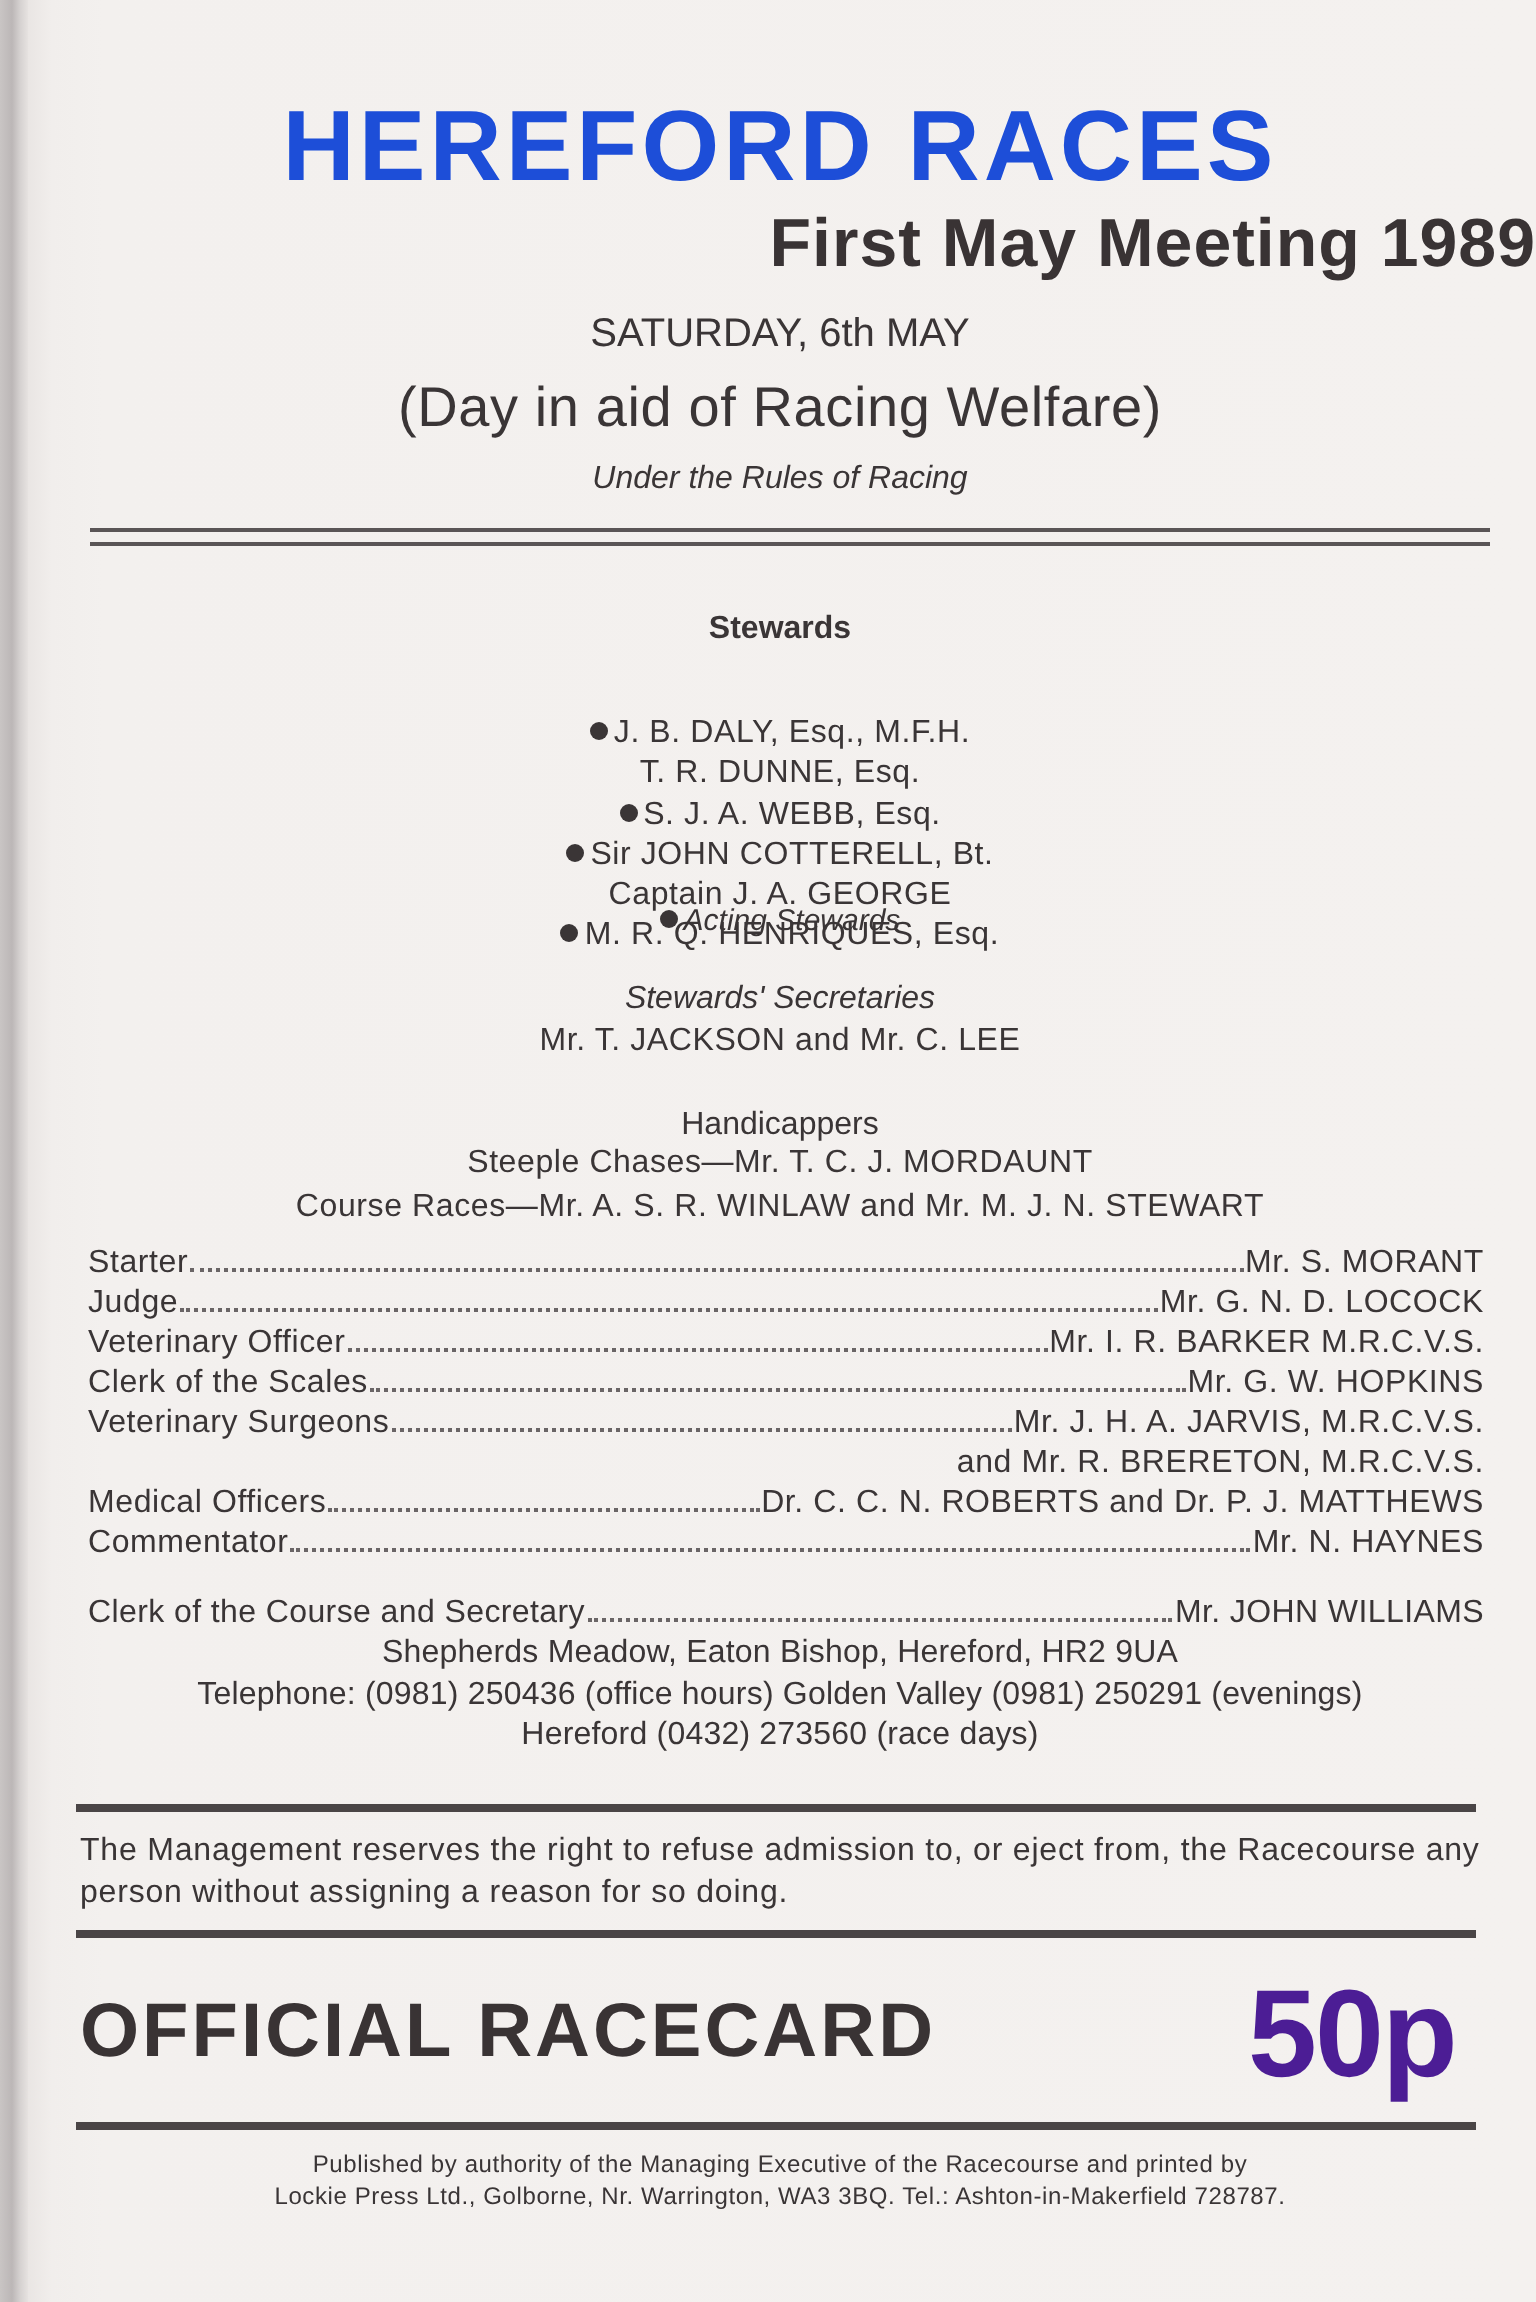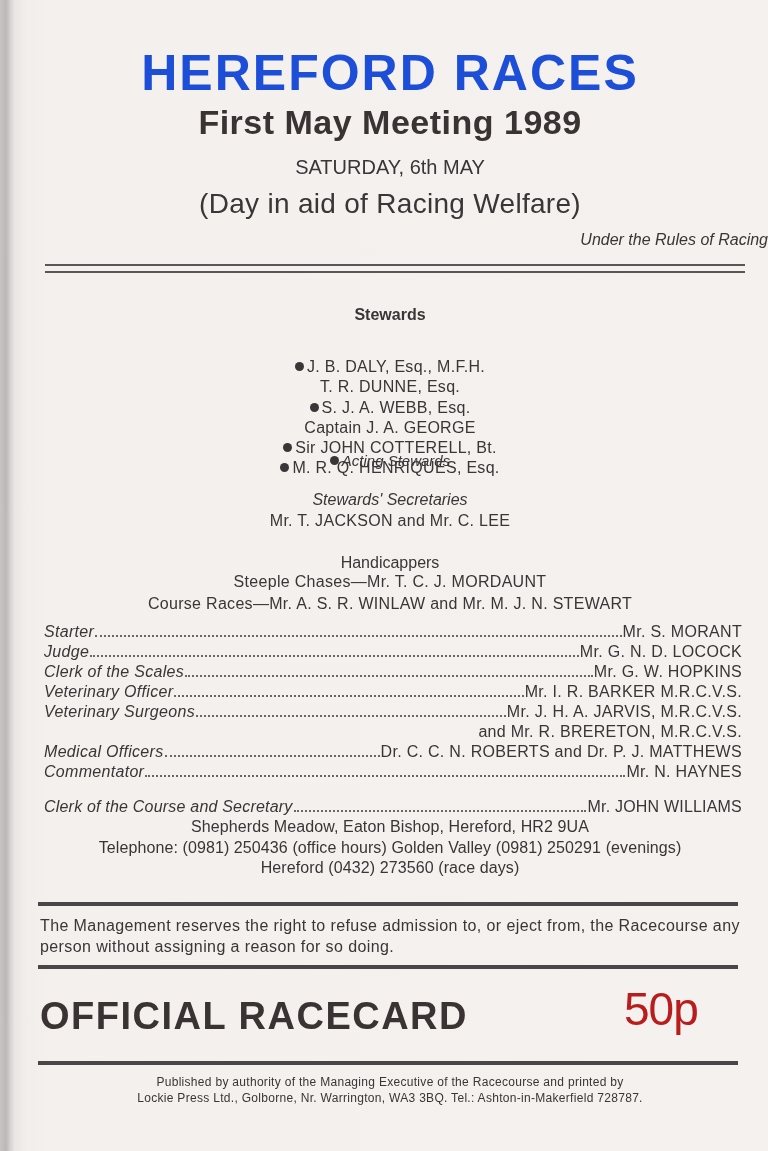--- a/index.html
+++ b/index.html
@@ -16,47 +16,47 @@
     .spine {
       position: absolute; left: 0; top: 0; width: 14px; height: 1151px;
       background: linear-gradient(90deg, #c9c5c4 0px, #bcb7b7 6px, #d5d1d0 10px, #e6e2e0 14px);
     }
     .abs { position: absolute; }
     .center { left: 12px; width: 756px; text-align: center; }
     .title {
       top: 44px; font-size: 50px; font-weight: bold; letter-spacing: 2px; color: #1d4ed8;
     }
     .subtitle {
-      top: 103px; font-size: 34px; font-weight: bold; color: #393334; letter-spacing: 0.5px;
+      top: 103px; font-size: 34px; font-weight: bold; color: #393334; letter-spacing: 0.5px; text-align: right;
     }
     .date { top: 156px; font-size: 20px; }
     .aid { top: 188px; font-size: 28px; letter-spacing: 0.3px; }
-    .rules { top: 231px; font-size: 16px; font-style: italic; text-align: right; }
+    .rules { top: 231px; font-size: 16px; font-style: italic; }
     .hr { position: absolute; left: 45px; width: 700px; background: #5a5556; }
     .hr.thin { height: 2px; }
     .hr.thick { left: 38px; width: 700px; height: 4px; background: #4a4546; }
     .stew-head { top: 306px; font-size: 16px; font-weight: bold; }
     .stew-list { top: 325px; font-size: 16px; line-height: 20.3px; letter-spacing: 0.3px; margin-top: 32px; }
     .bullet { display: inline-block; width: 9px; height: 9px; border-radius: 50%; background: #3a3536; margin-right: 3px; vertical-align: 1px; }
     .acting { top: 452px; font-size: 15px; font-style: italic; }
     .sec-head { top: 491px; font-size: 16px; font-style: italic; }
     .sec-names { top: 512px; font-size: 16px; letter-spacing: 0.3px; }
     .hand-head { top: 554px; font-size: 16px; }
     .hand-line { font-size: 16px; letter-spacing: 0.3px; }
     .officials { position: absolute; left: 44px; width: 698px; top: 623px; font-size: 16px; letter-spacing: 0.3px; }
     .off-row { display: flex; align-items: baseline; height: 20px; white-space: nowrap; overflow: hidden; }
-    .off-role { font-style: italic; flex: none; }
+    .off-role { flex: none; }
     .off-dots { flex: 1 1 auto; overflow: hidden; border-bottom: 2px dotted #6a6566; margin: 0 1px 4px 1px; min-width: 10px; }
     .off-name { flex: none; }
     .off-cont { text-align: right; height: 20px; }
     .clerk { position: absolute; left: 44px; width: 698px; top: 798px; font-size: 16px; letter-spacing: 0.2px; }
     .addr { font-size: 16px; letter-spacing: 0.1px; }
     .notice { position: absolute; left: 40px; width: 700px; top: 915px; font-size: 16px; line-height: 21px; letter-spacing: 0.4px; }
     .racecard { position: absolute; left: 40px; top: 995px; font-size: 38px; font-weight: bold; letter-spacing: 1.5px; color: #393334; }
-    .price { position: absolute; left: 624px; top: 982px; font-size: 46px; font-weight: normal; letter-spacing: -1px; color: #b91c1c; }
+    .price { position: absolute; left: 624px; top: 982px; font-size: 62px; font-weight: bold; letter-spacing: -1px; color: #4c1d95; }
     .publisher { top: 1074px; font-size: 12px; line-height: 16px; letter-spacing: 0.3px; }
   </style>
 </head>
 <body>
 
 <div class="page"></div>
 <div class="abs spine"></div>
 
 <div class="abs center title">HEREFORD RACES</div>
 <div class="abs center subtitle">First May Meeting 1989</div>
@@ -65,22 +65,22 @@
 <div class="abs center rules">Under the Rules of Racing</div>
 
 <div class="hr thin" style="top:264px"></div>
 <div class="hr thin" style="top:271px"></div>
 
 <div class="abs center stew-head">Stewards</div>
 <div class="abs center stew-list">
   <div><span class="bullet"></span><span>J. B. DALY, Esq., M.F.H.</span></div>
   <div><span>T. R. DUNNE, Esq.</span></div>
   <div><span class="bullet"></span><span>S. J. A. WEBB, Esq.</span></div>
+  <div><span class="bullet"></span><span>Sir JOHN COTTERELL, Bt.</span></div>
   <div><span>Captain J. A. GEORGE</span></div>
-  <div><span class="bullet"></span><span>Sir JOHN COTTERELL, Bt.</span></div>
   <div><span class="bullet"></span><span>M. R. Q. HENRIQUES, Esq.</span></div>
 </div>
 <div class="abs center acting"><span class="bullet"></span><span>Acting Stewards</span></div>
 
 <div class="abs center sec-head">Stewards' Secretaries</div>
 <div class="abs center sec-names">Mr. T. JACKSON and Mr. C. LEE</div>
 
 <div class="abs center hand-head">Handicappers</div>
 <div class="abs center hand-line" style="top:573px">Steeple Chases—Mr. T. C. J. MORDAUNT</div>
 <div class="abs center hand-line" style="top:595px">Course Races—Mr. A. S. R. WINLAW and Mr. M. J. N. STEWART</div>
@@ -90,28 +90,28 @@
       <span class="off-role">Starter</span>
       <span class="off-dots"></span>
       <span class="off-name">Mr. S. MORANT</span>
     </div>
   <div class="off-row">
       <span class="off-role">Judge</span>
       <span class="off-dots"></span>
       <span class="off-name">Mr. G. N. D. LOCOCK</span>
     </div>
   <div class="off-row">
+      <span class="off-role">Veterinary Officer</span>
+      <span class="off-dots"></span>
+      <span class="off-name">Mr. I. R. BARKER M.R.C.V.S.</span>
+    </div>
+  <div class="off-row">
       <span class="off-role">Clerk of the Scales</span>
       <span class="off-dots"></span>
       <span class="off-name">Mr. G. W. HOPKINS</span>
-    </div>
-  <div class="off-row">
-      <span class="off-role">Veterinary Officer</span>
-      <span class="off-dots"></span>
-      <span class="off-name">Mr. I. R. BARKER M.R.C.V.S.</span>
     </div>
   <div class="off-row">
       <span class="off-role">Veterinary Surgeons</span>
       <span class="off-dots"></span>
       <span class="off-name">Mr. J. H. A. JARVIS, M.R.C.V.S.</span>
     </div>
   <div class="off-cont">and Mr. R. BRERETON, M.R.C.V.S.</div>
   <div class="off-row">
       <span class="off-role">Medical Officers</span>
       <span class="off-dots"></span>

